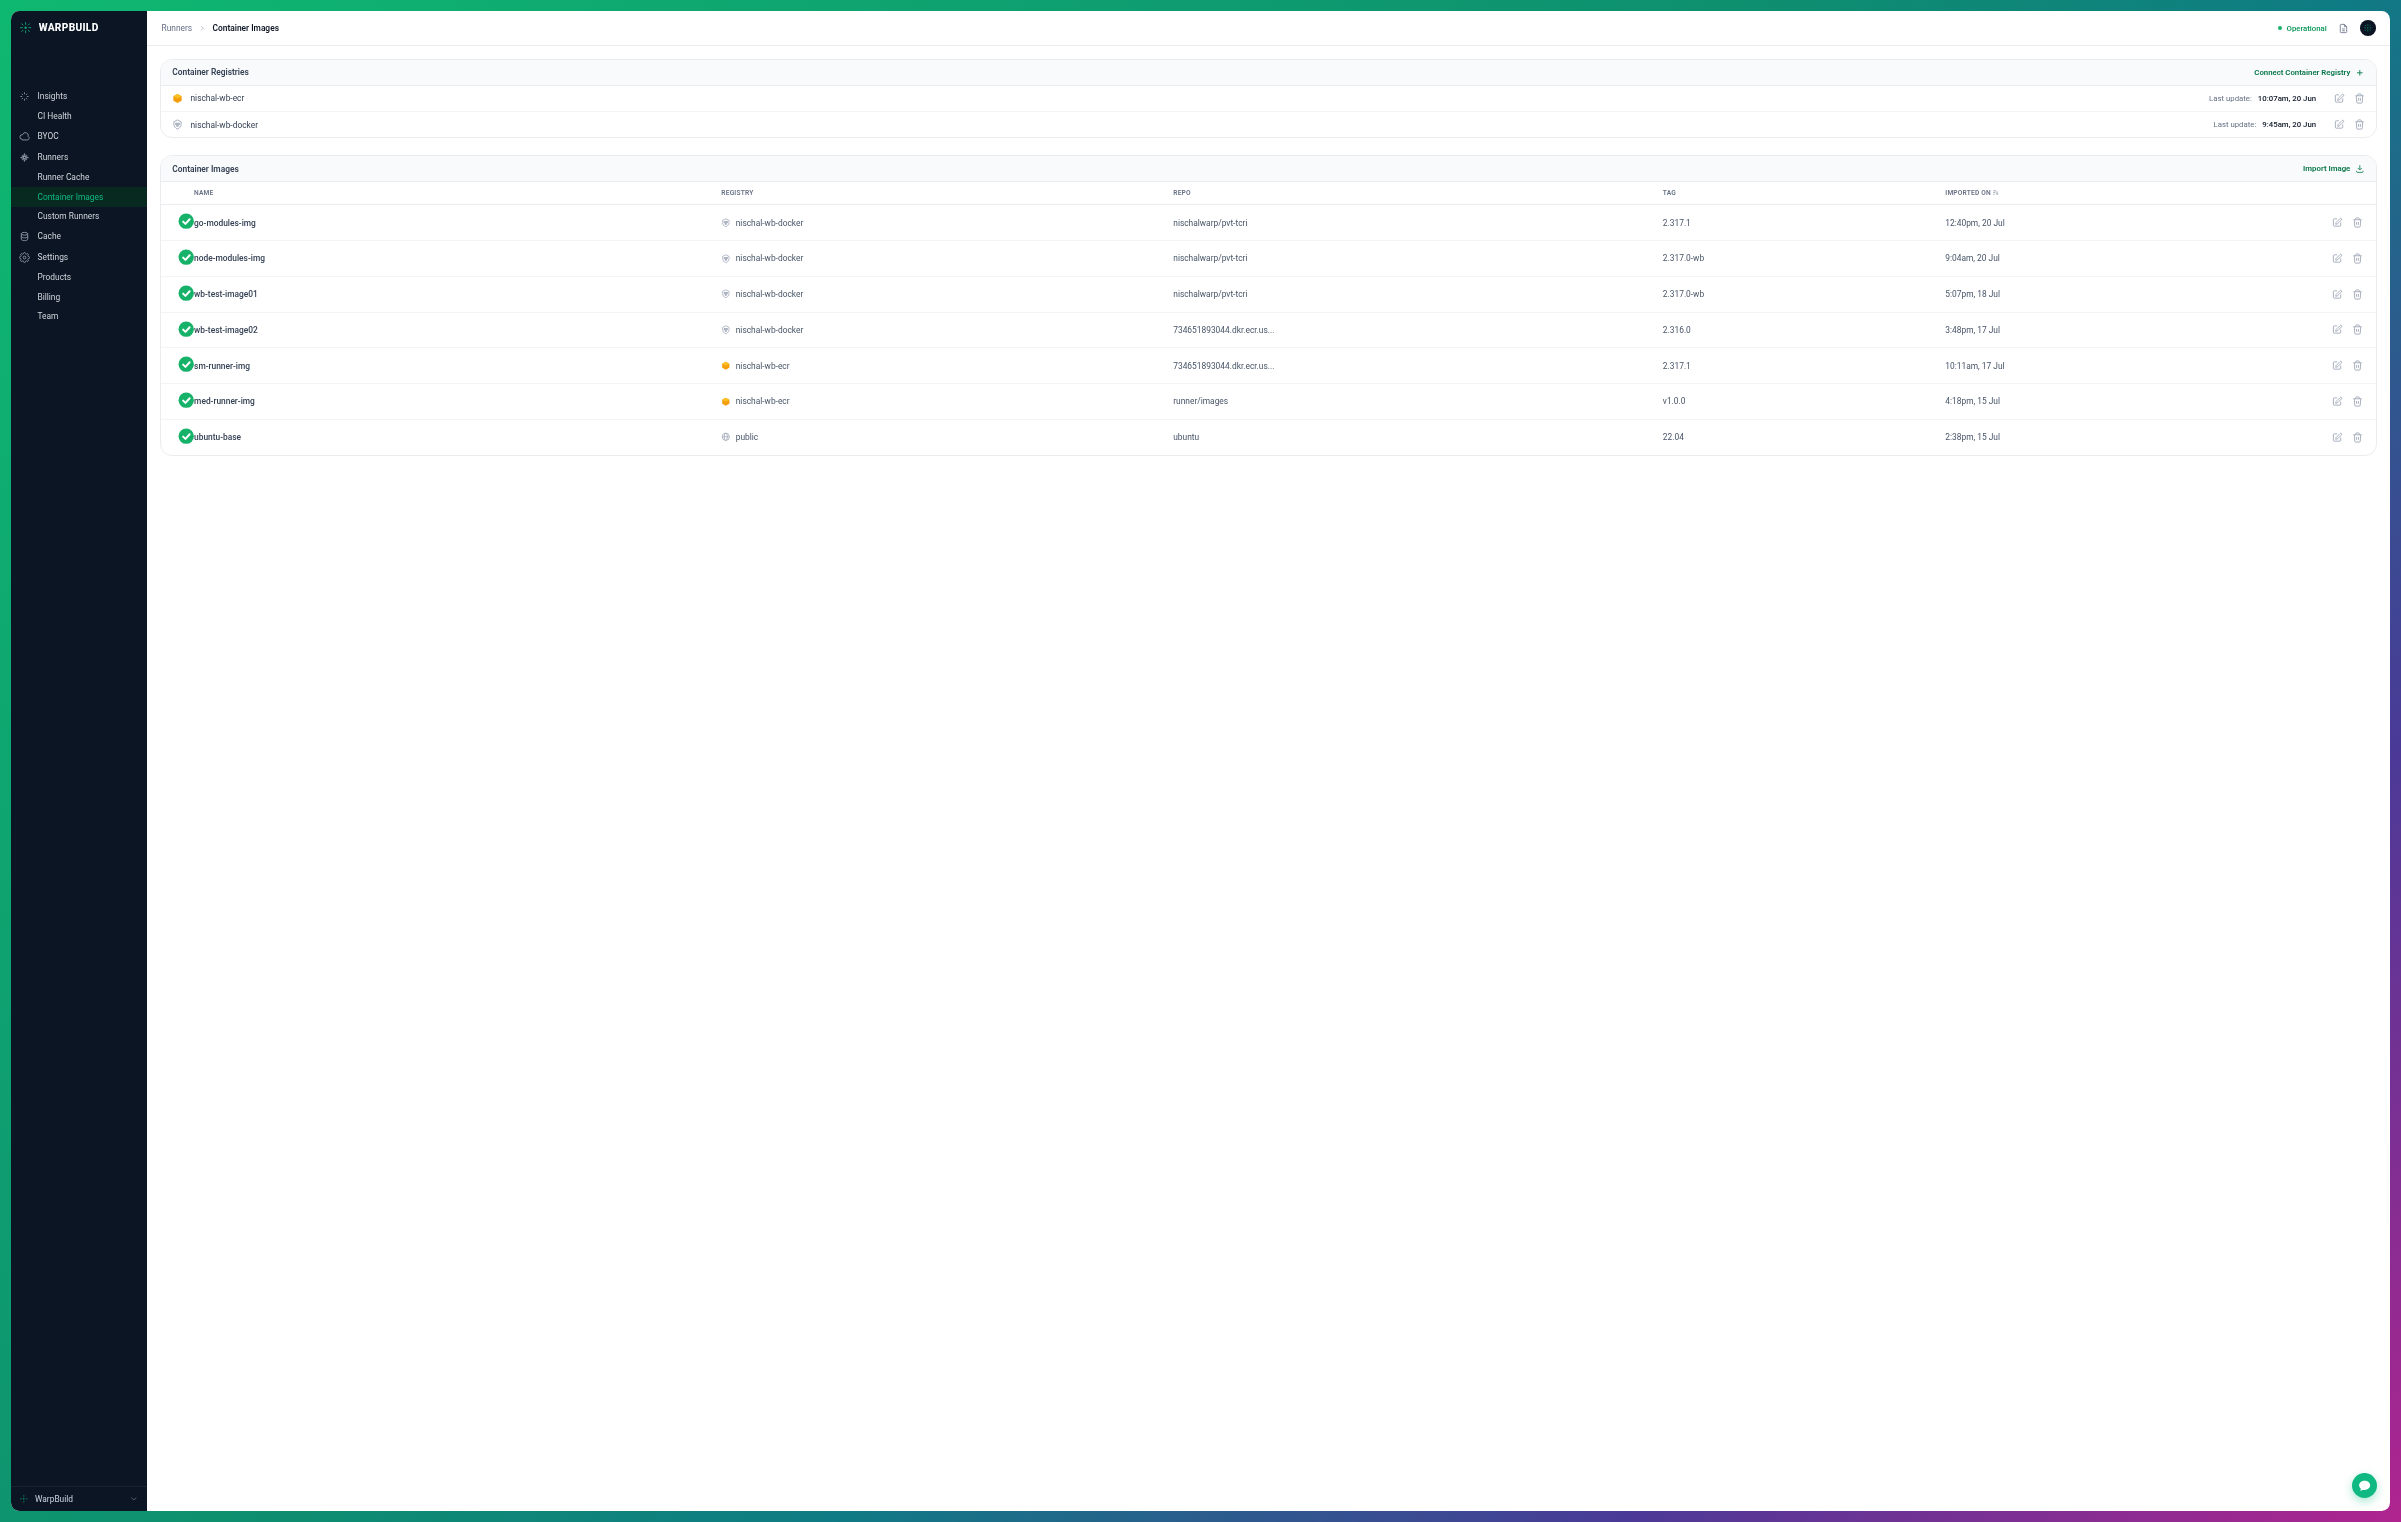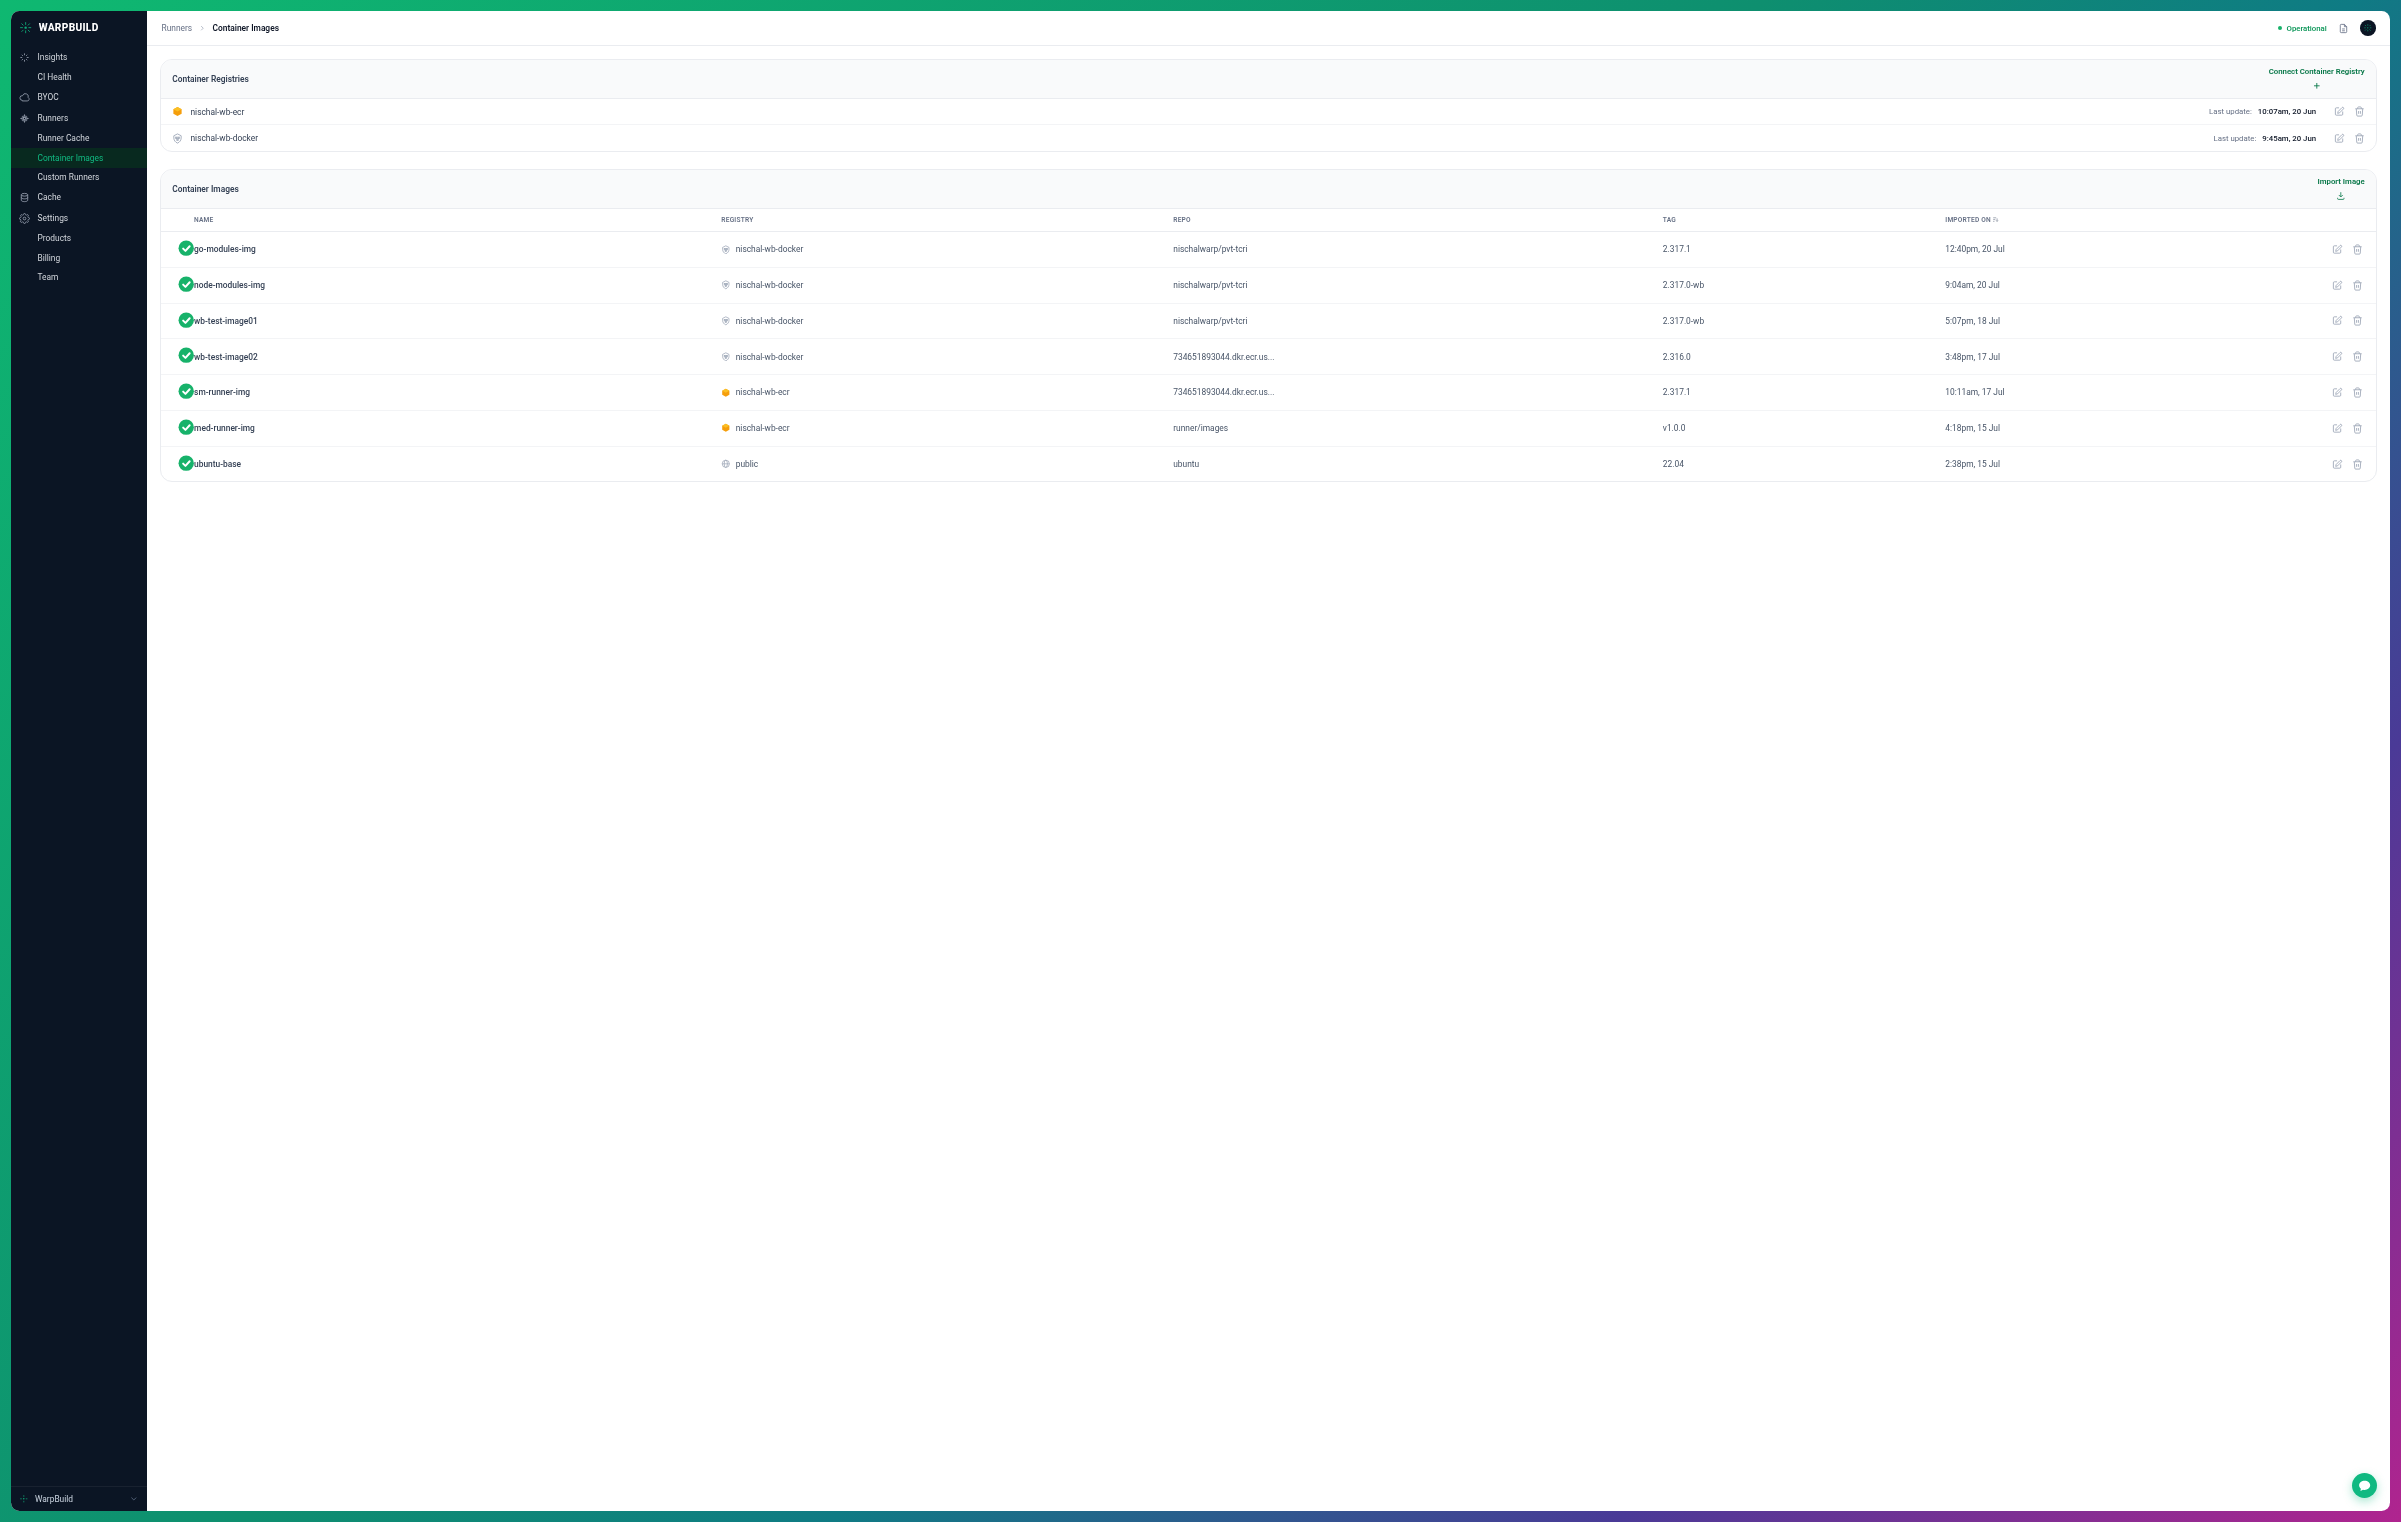--- a/index.html
+++ b/index.html
@@ -20,20 +20,21 @@
     position: relative;
   }
   
   .sidebar {
     width: 136px;
     background: #0b1524;
     color: #cbd5e1;
     display: flex;
     flex-direction: column;
     flex-shrink: 0;
+    gap: 39px;
   }
   .brand {
     display: flex;
     align-items: center;
     gap: 6px;
     padding: 9.6px 8.4px;
     color: #fff;
     font-weight: 800;
     font-size: 10.2px;
     letter-spacing: 0.3px;
@@ -95,21 +96,21 @@
   }
   .card-header {
     background: #f9fafb;
     border-bottom: 0.6px solid #eaecf0;
     padding: 7.2px 11px;
     display: flex;
     align-items: center;
     justify-content: space-between;
   }
   .card-title { color: #344054; font-weight: 600; font-size: 8.4px; }
-  .card-action { display:flex; align-items:center; gap:4.8px; color:#067647; font-weight:600; font-size:7.8px; cursor:pointer;flex-direction:column; }
+  .card-action { display:flex; align-items:center; gap:4.8px; color:#067647; font-weight:600; font-size:7.8px; cursor:pointer; }
   .card-action svg { width:9.6px; height:9.6px; }
   .reg-list { }
   .reg-row {
     display: flex;
     align-items: center;
     padding: 7.2px 11px;
     border-top: 0.6px solid #f3f4f6;
     gap: 7.2px;
   }
   .reg-list .reg-row:first-child { border-top: none; }

